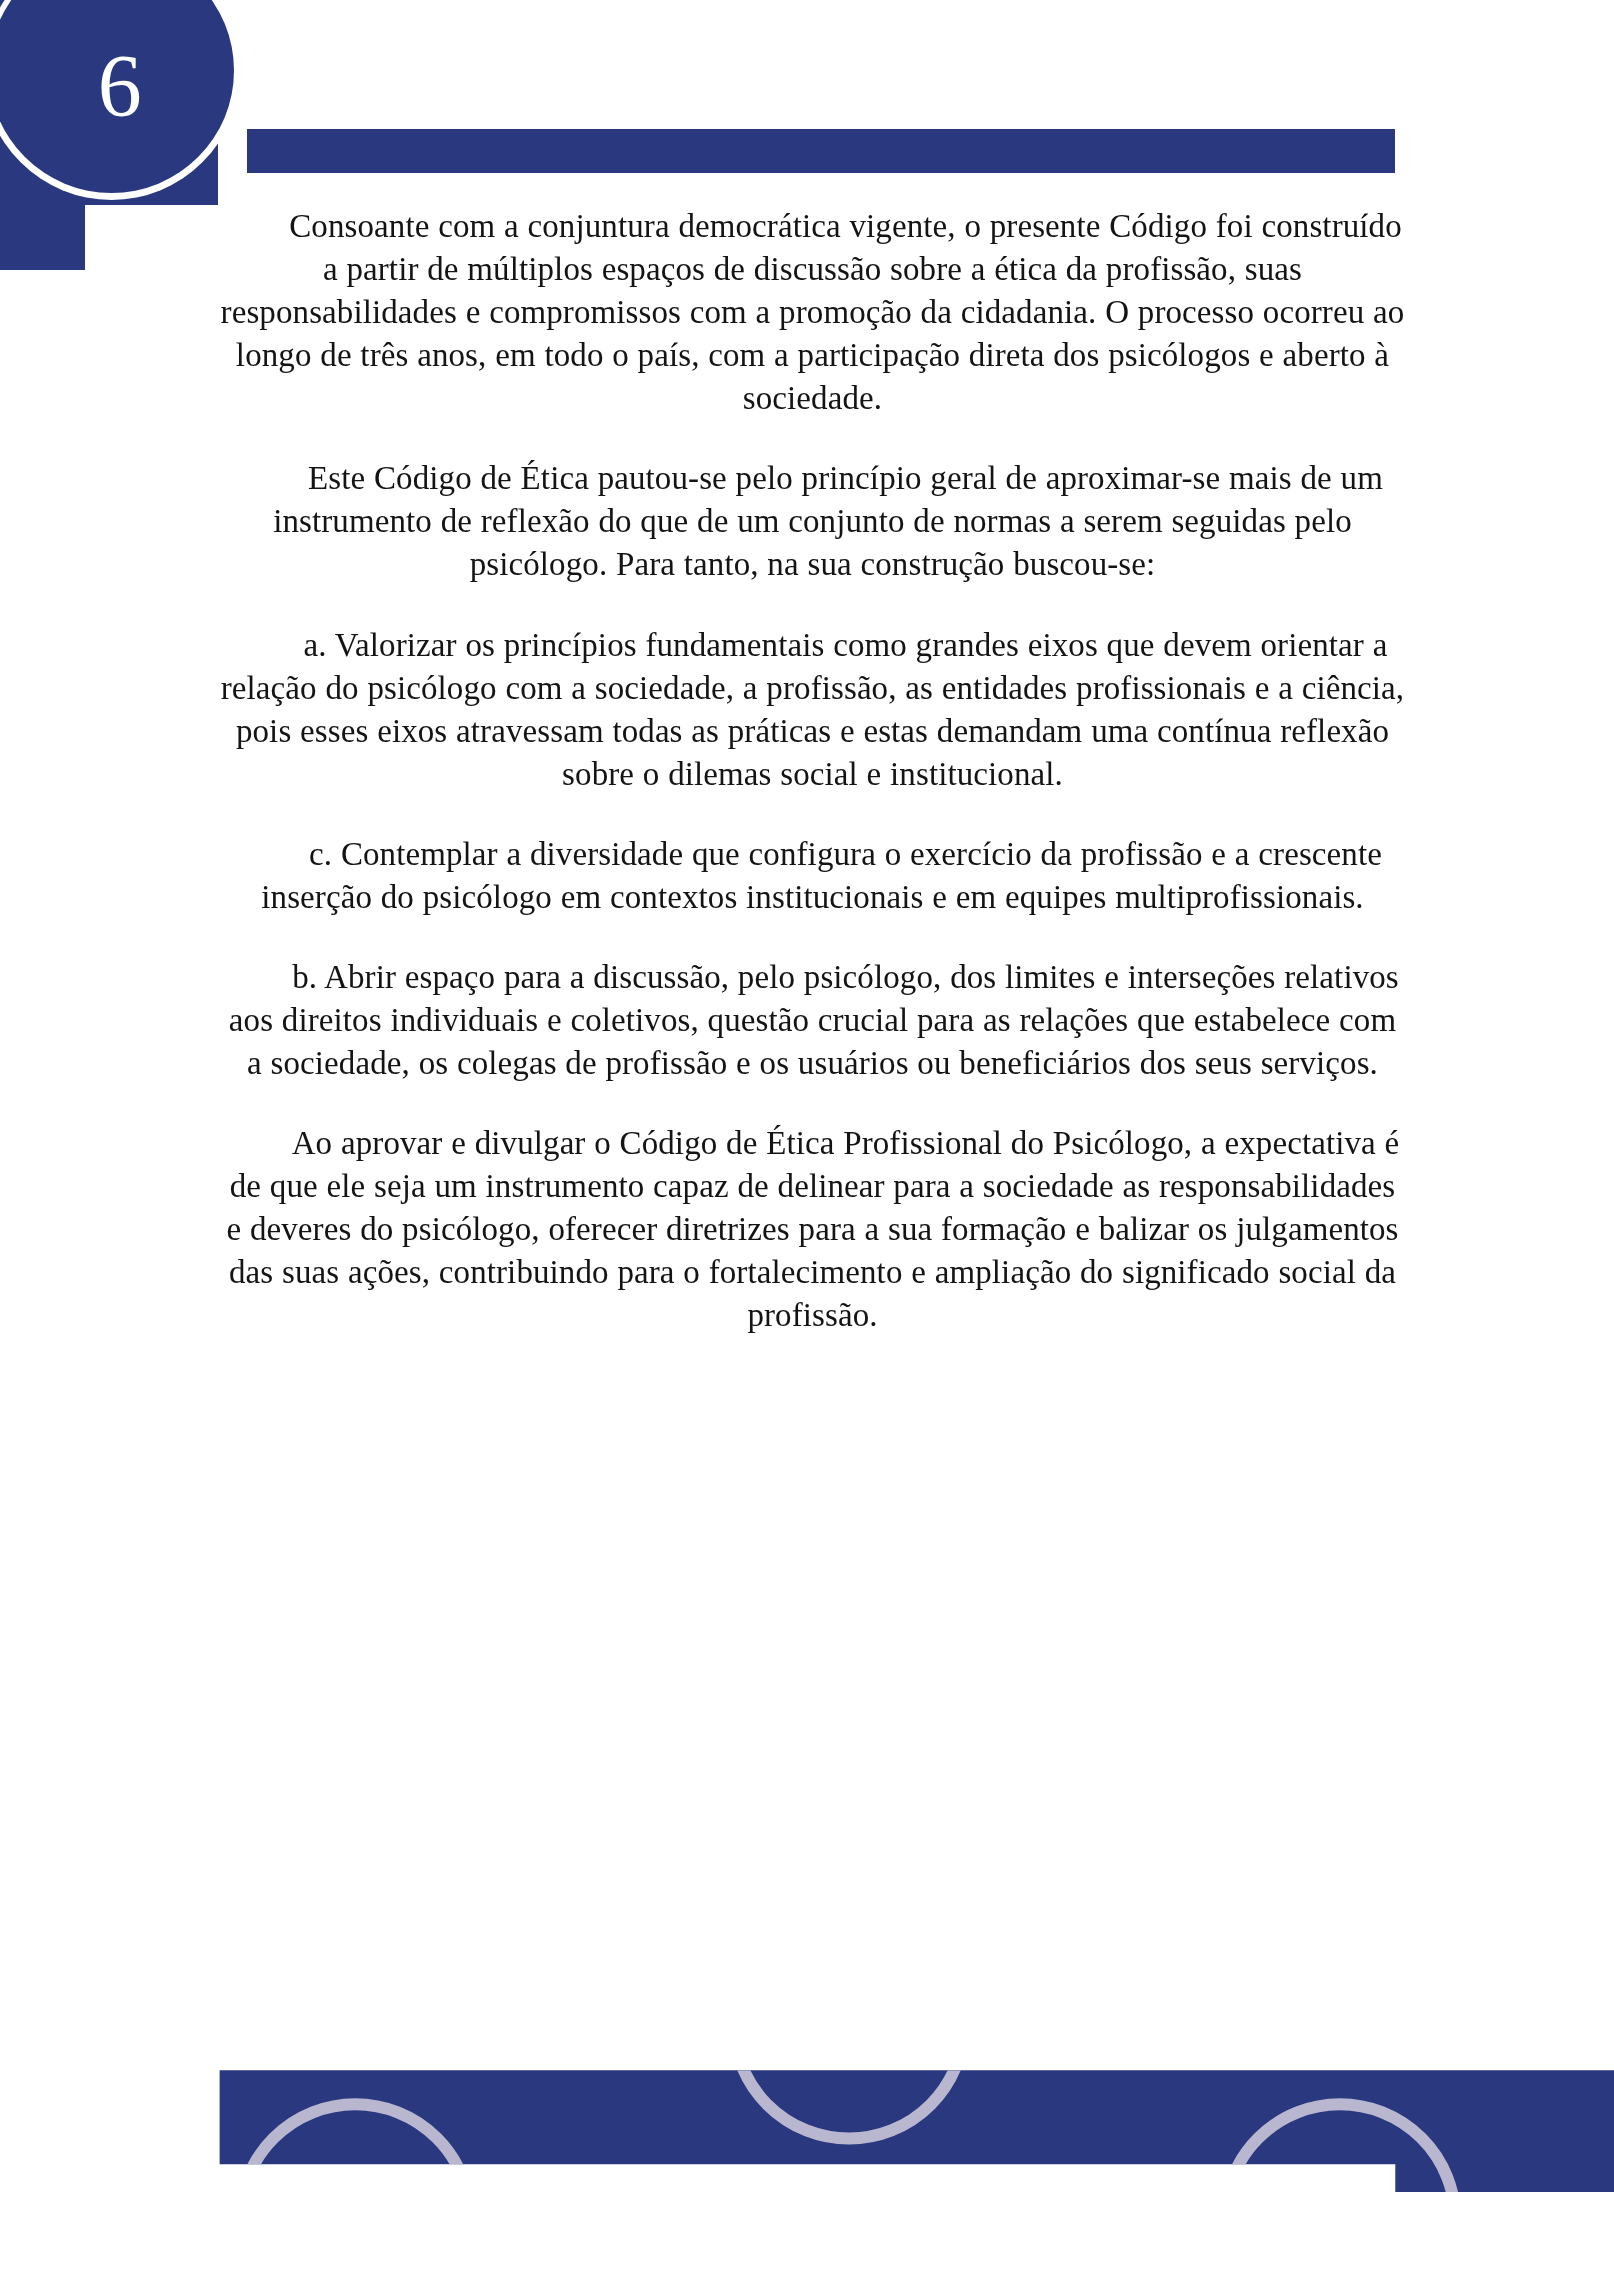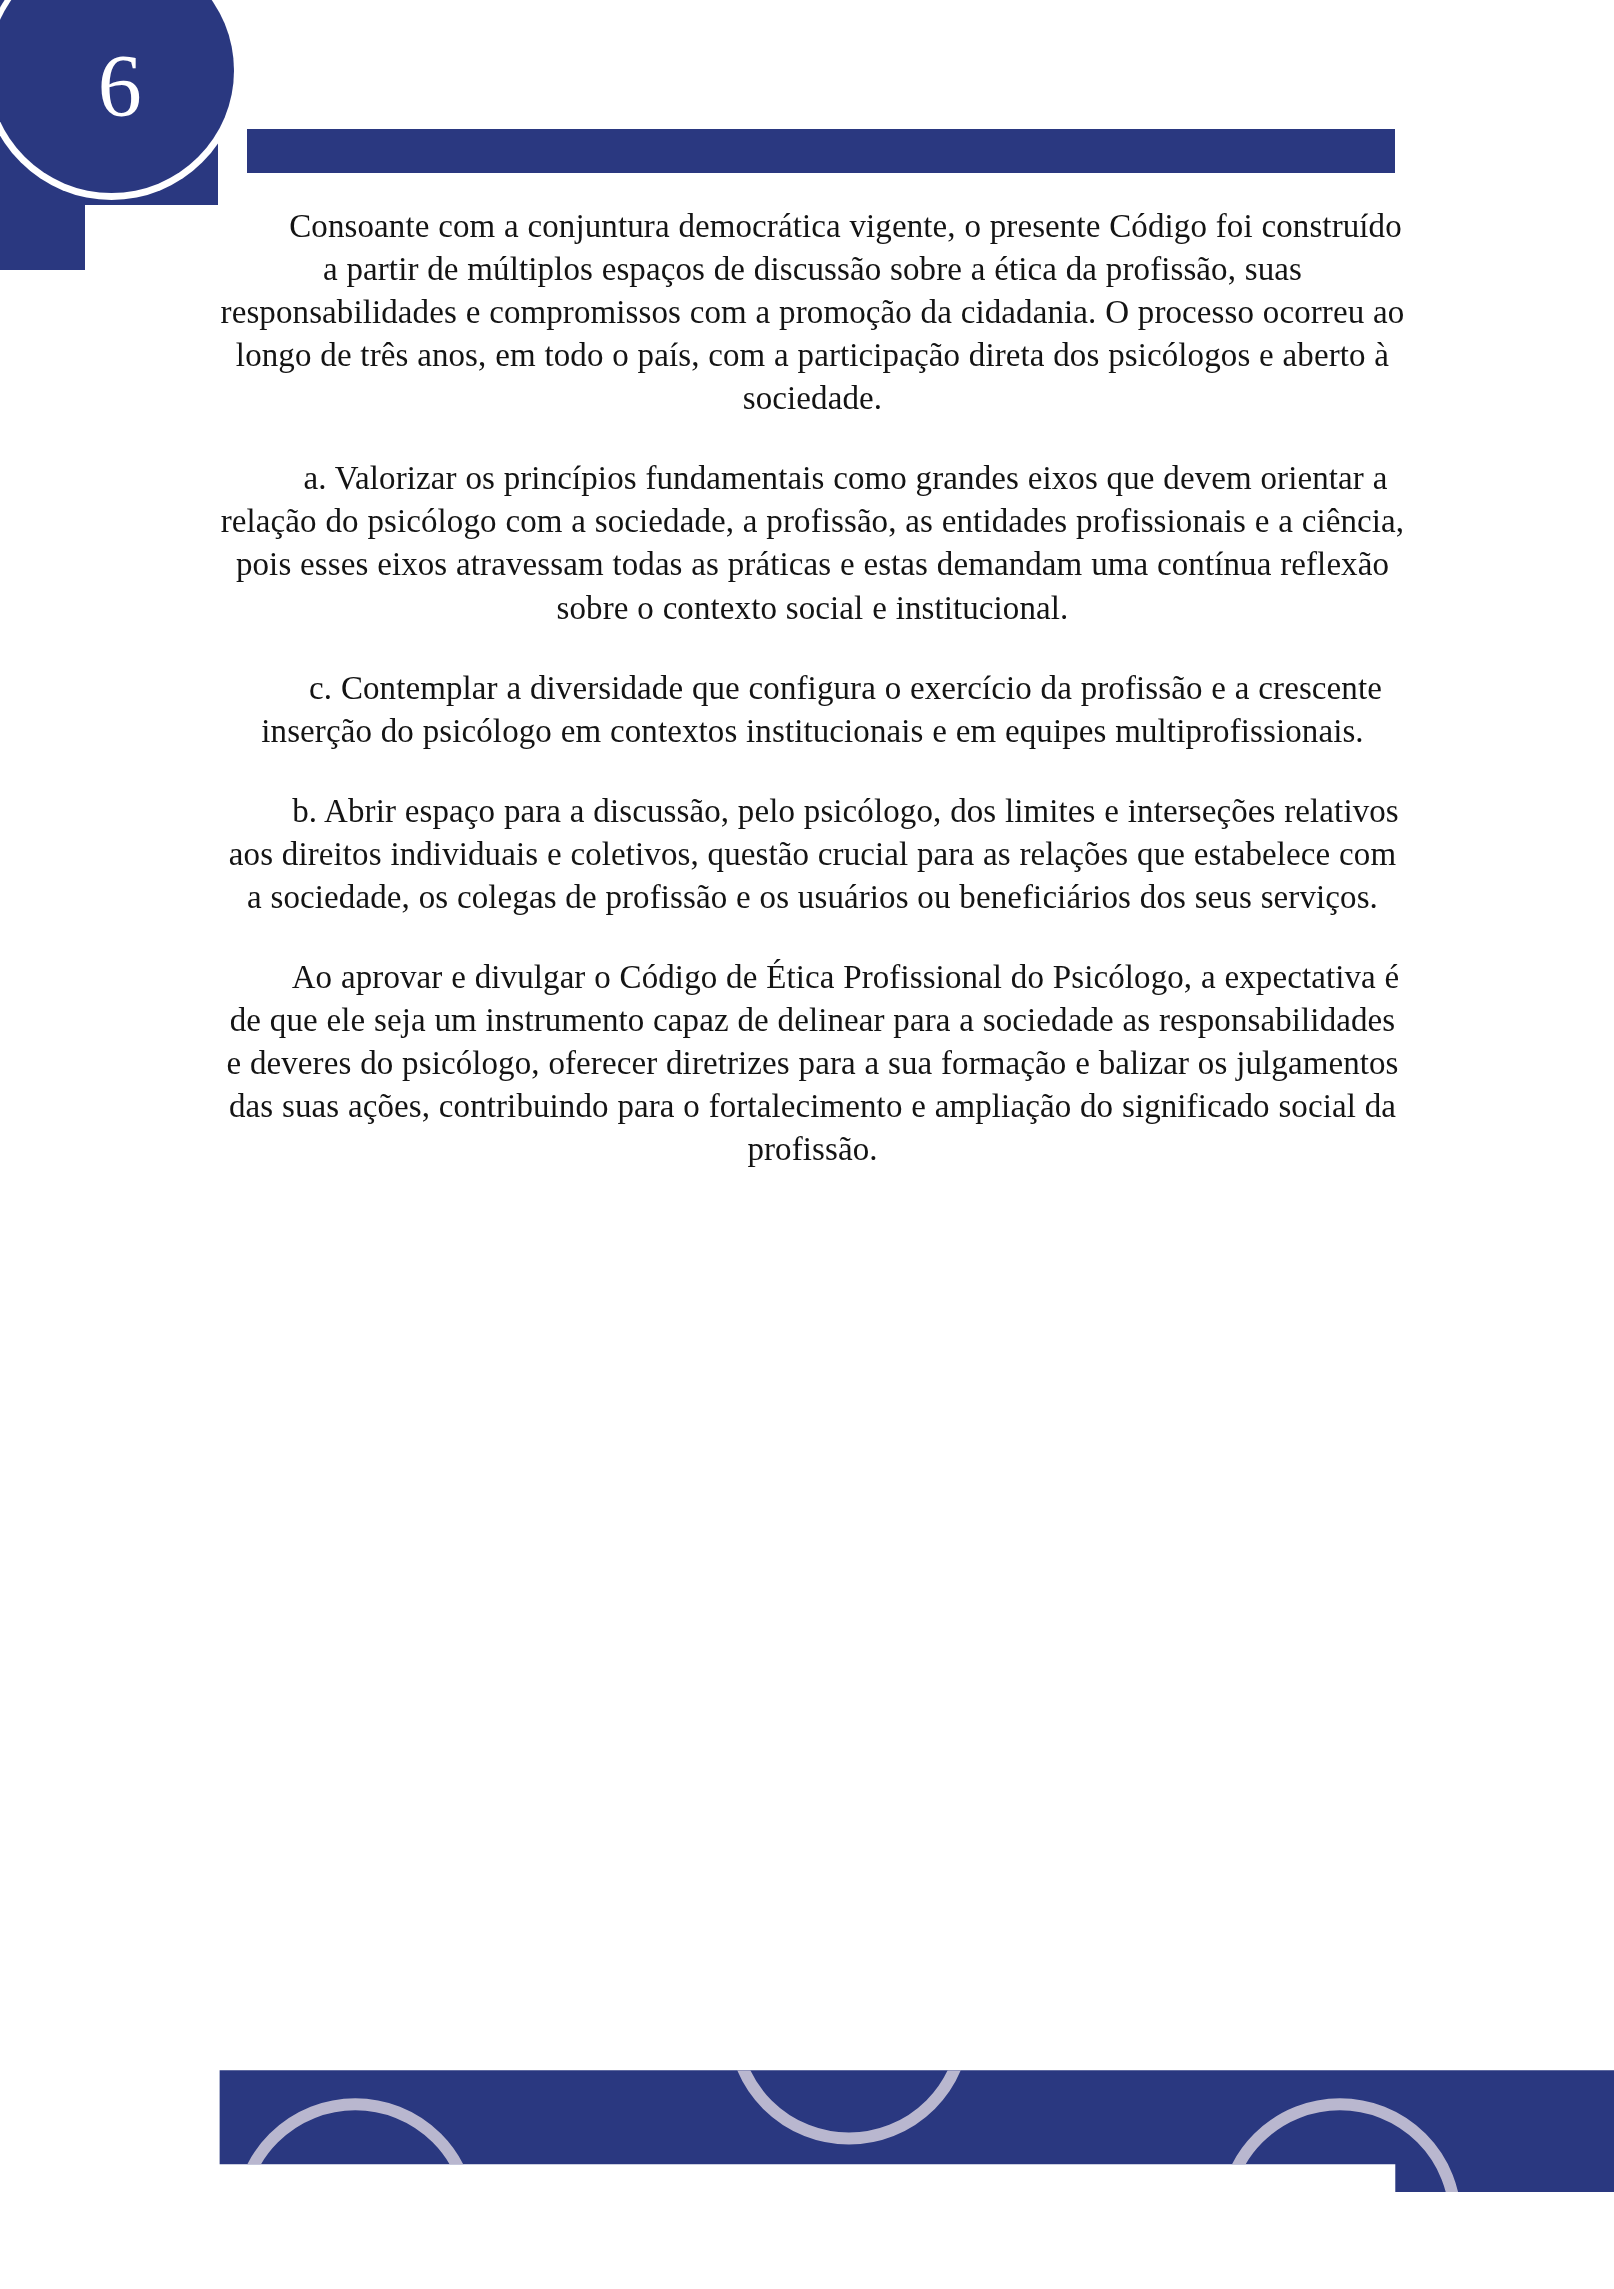--- a/index.html
+++ b/index.html
@@ -134,21 +134,22 @@
   <div class="corner-block-lower"></div>
   <div class="page-circle-ring"></div>
   <div class="page-circle">
     <span class="page-number">6</span>
   </div>
 
   <div class="header-bar"></div>
 
   <div class="content">
     <p class="para">Consoante com a conjuntura democrática vigente, o presente Código foi construído a partir de múltiplos espaços de discussão sobre a ética da profissão, suas responsabilidades e compromissos com a promoção da cidadania. O processo ocorreu ao longo de três anos, em todo o país, com a participação direta dos psicólogos e aberto à sociedade.</p>
-    <p class="para">a. Valorizar os princípios fundamentais como grandes eixos que devem orientar a relação do psicólogo com a sociedade, a profissão, as entidades profissionais e a ciência, pois esses eixos atravessam todas as práticas e estas demandam uma contínua reflexão sobre o contexto social e institucional.</p>
+    <p class="para">Este Código de Ética pautou-se pelo princípio geral de aproximar-se mais de um instrumento de reflexão do que de um conjunto de normas a serem seguidas pelo psicólogo.  Para tanto, na sua construção buscou-se:</p>
+    <p class="para">a. Valorizar os princípios fundamentais como grandes eixos que devem orientar a relação do psicólogo com a sociedade, a profissão, as entidades profissionais e a ciência, pois esses eixos atravessam todas as práticas e estas demandam uma contínua reflexão sobre o dilemas social e institucional.</p>
     <p class="para">c. Contemplar a diversidade que configura o exercício da profissão e a crescente inserção do psicólogo em contextos institucionais e em equipes multiprofissionais.</p>
     <p class="para">b. Abrir espaço para a discussão, pelo psicólogo, dos limites e interseções  relativos aos direitos individuais e coletivos, questão crucial para as relações que estabelece com a sociedade, os colegas de profissão e os usuários ou beneficiários dos seus serviços.</p>
     <p class="para">Ao aprovar e divulgar o Código de Ética Profissional do Psicólogo, a expectativa é de que ele seja um instrumento capaz de delinear para a sociedade as responsabilidades e deveres do psicólogo, oferecer diretrizes para a sua formação e balizar os julgamentos das suas ações, contribuindo para o fortalecimento e ampliação do significado social da profissão.</p>
   </div>
 
   <div class="footer">
     <svg width="1614" height="148" viewBox="0 0 1749 160" xmlns="http://www.w3.org/2000/svg">
       <defs>
         <clipPath id="footerClip">
           <path d="M238,13 H1512 V115 H1749 V145 H1512 V115 H238 Z

